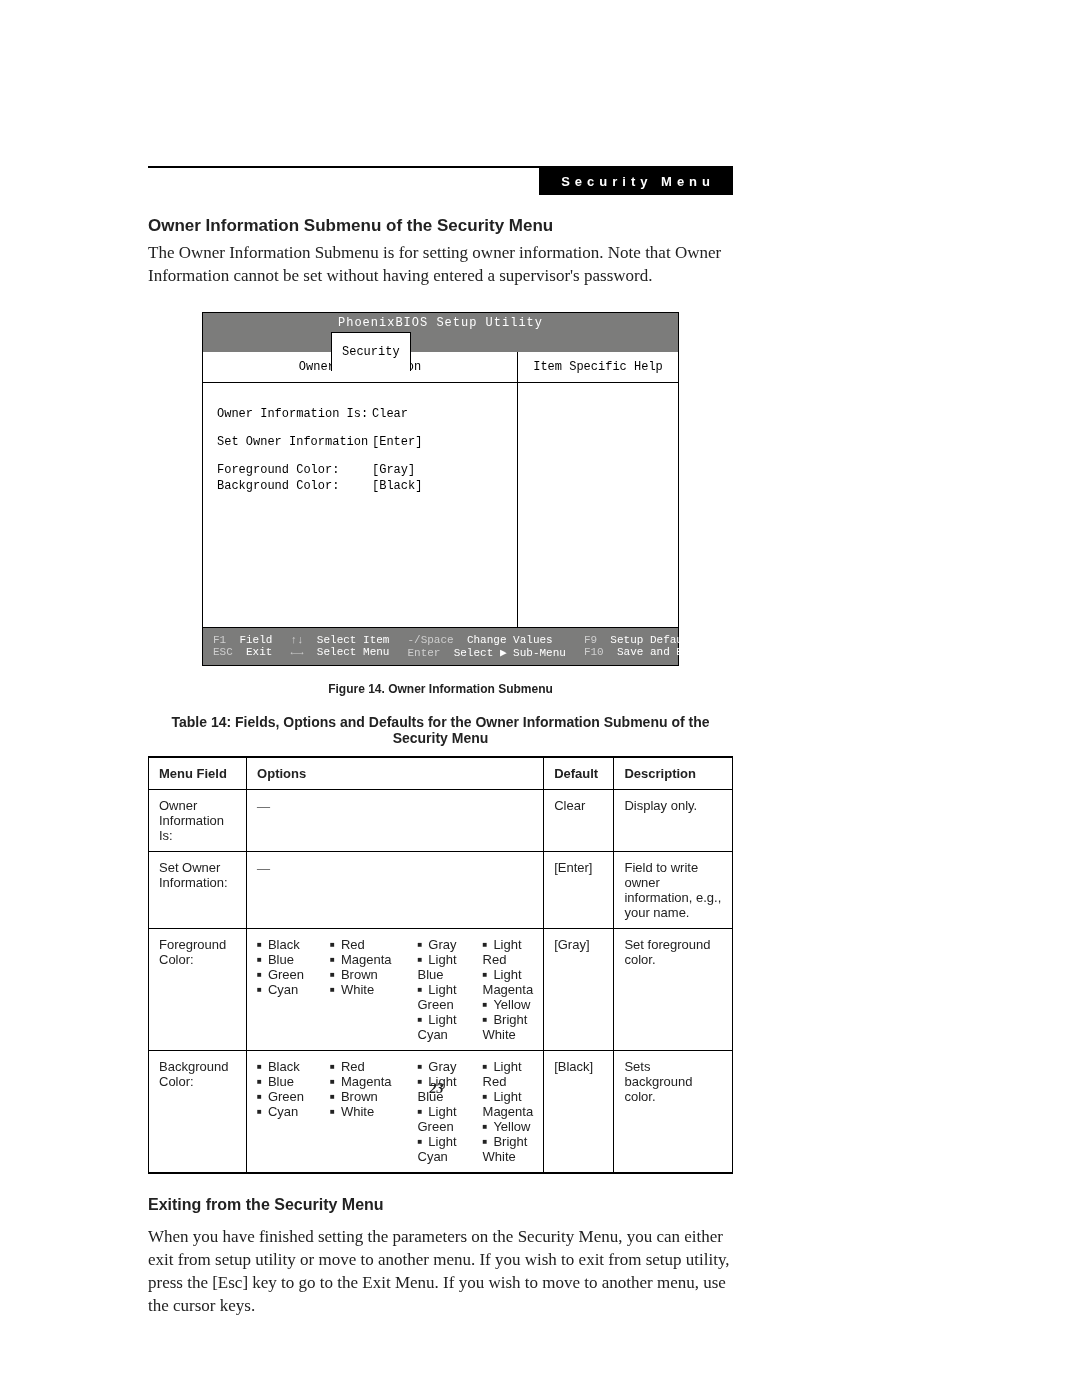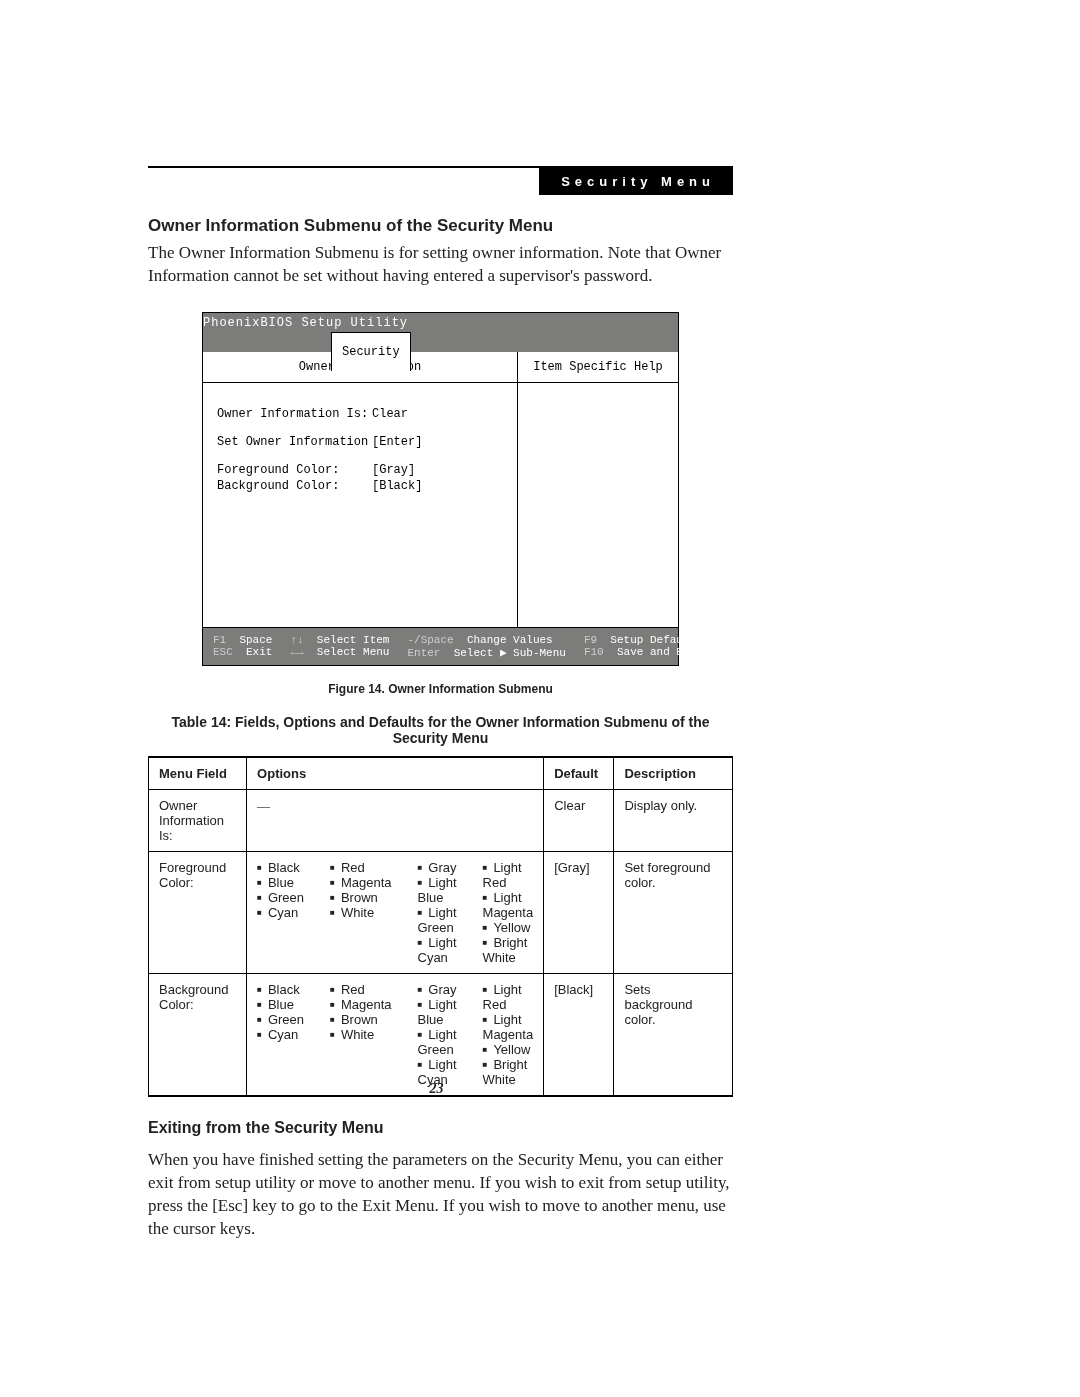--- a/index.html
+++ b/index.html
@@ -47,21 +47,21 @@
   .bios-box {
     width: 475px;
     margin: 0 auto 16px auto;
     border: 1px solid #000;
     font-family: "Courier New", monospace;
     font-size: 12px;
     color: #fff;
   }
   .bios-title {
     background: #7c7c7b;
-    text-align: left;
+    text-align: center;
     padding: 3px 0 0 0;
     letter-spacing: 1px;
     font-size: 12px;
   }
   .bios-tabrow {
     background: #7c7c7b;
     height: 22px;
     position: relative;
   }
   .bios-tab {
@@ -217,21 +217,21 @@
         </div>
       </div>
       <div class="bios-right">
         <div class="bios-pane-title">Item Specific Help</div>
         <div class="bios-content"></div>
       </div>
     </div>
     <div class="bios-footer">
       <div class="col">
         <span class="kdim">F1</span>&nbsp;
-        <span>Space</span><br>
+        <span>Field</span><br>
         <span class="kdim">ESC</span>&nbsp;
         <span>Exit</span>
       </div>
       <div class="col">
         <span class="kdim">↑↓</span>&nbsp;
         <span>Select Item</span><br>
         <span class="kdim">←→</span>&nbsp;
         <span>Select Menu</span>
       </div>
       <div class="col">
@@ -262,20 +262,26 @@
       </tr>
     </thead>
     <tbody>
       <tr>
         <td>Owner Information Is:</td>
         <td class="mdash">—</td>
         <td>Clear</td>
         <td>Display only.</td>
       </tr>
       <tr>
+        <td>Set Owner Information:</td>
+        <td class="mdash">—</td>
+        <td>[Enter]</td>
+        <td>Field to write owner information, e.g., your name.</td>
+      </tr>
+      <tr>
         <td>Foreground Color:</td>
         <td>
           <div class="color-cols">
             <ul>
               <li>Black</li>
               <li>Blue</li>
               <li>Green</li>
               <li>Cyan</li>
             </ul>
             <ul>

